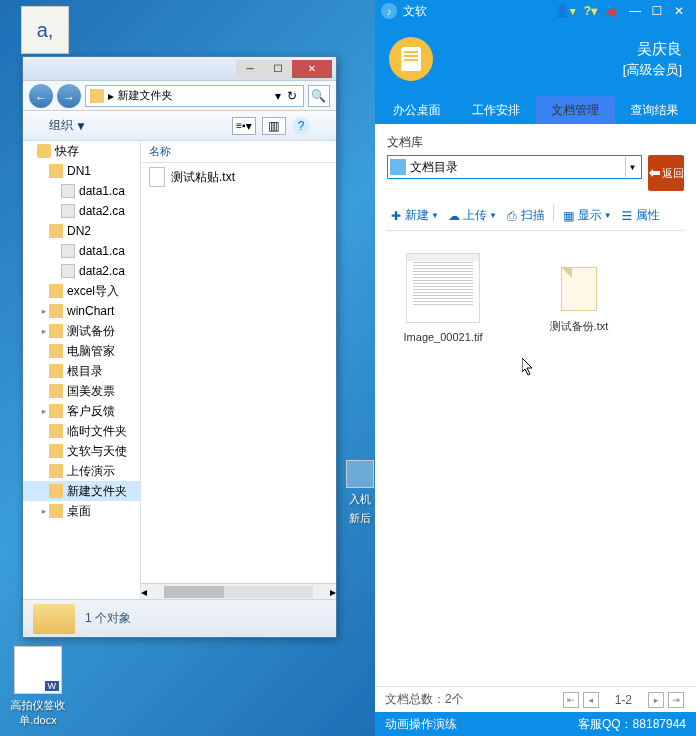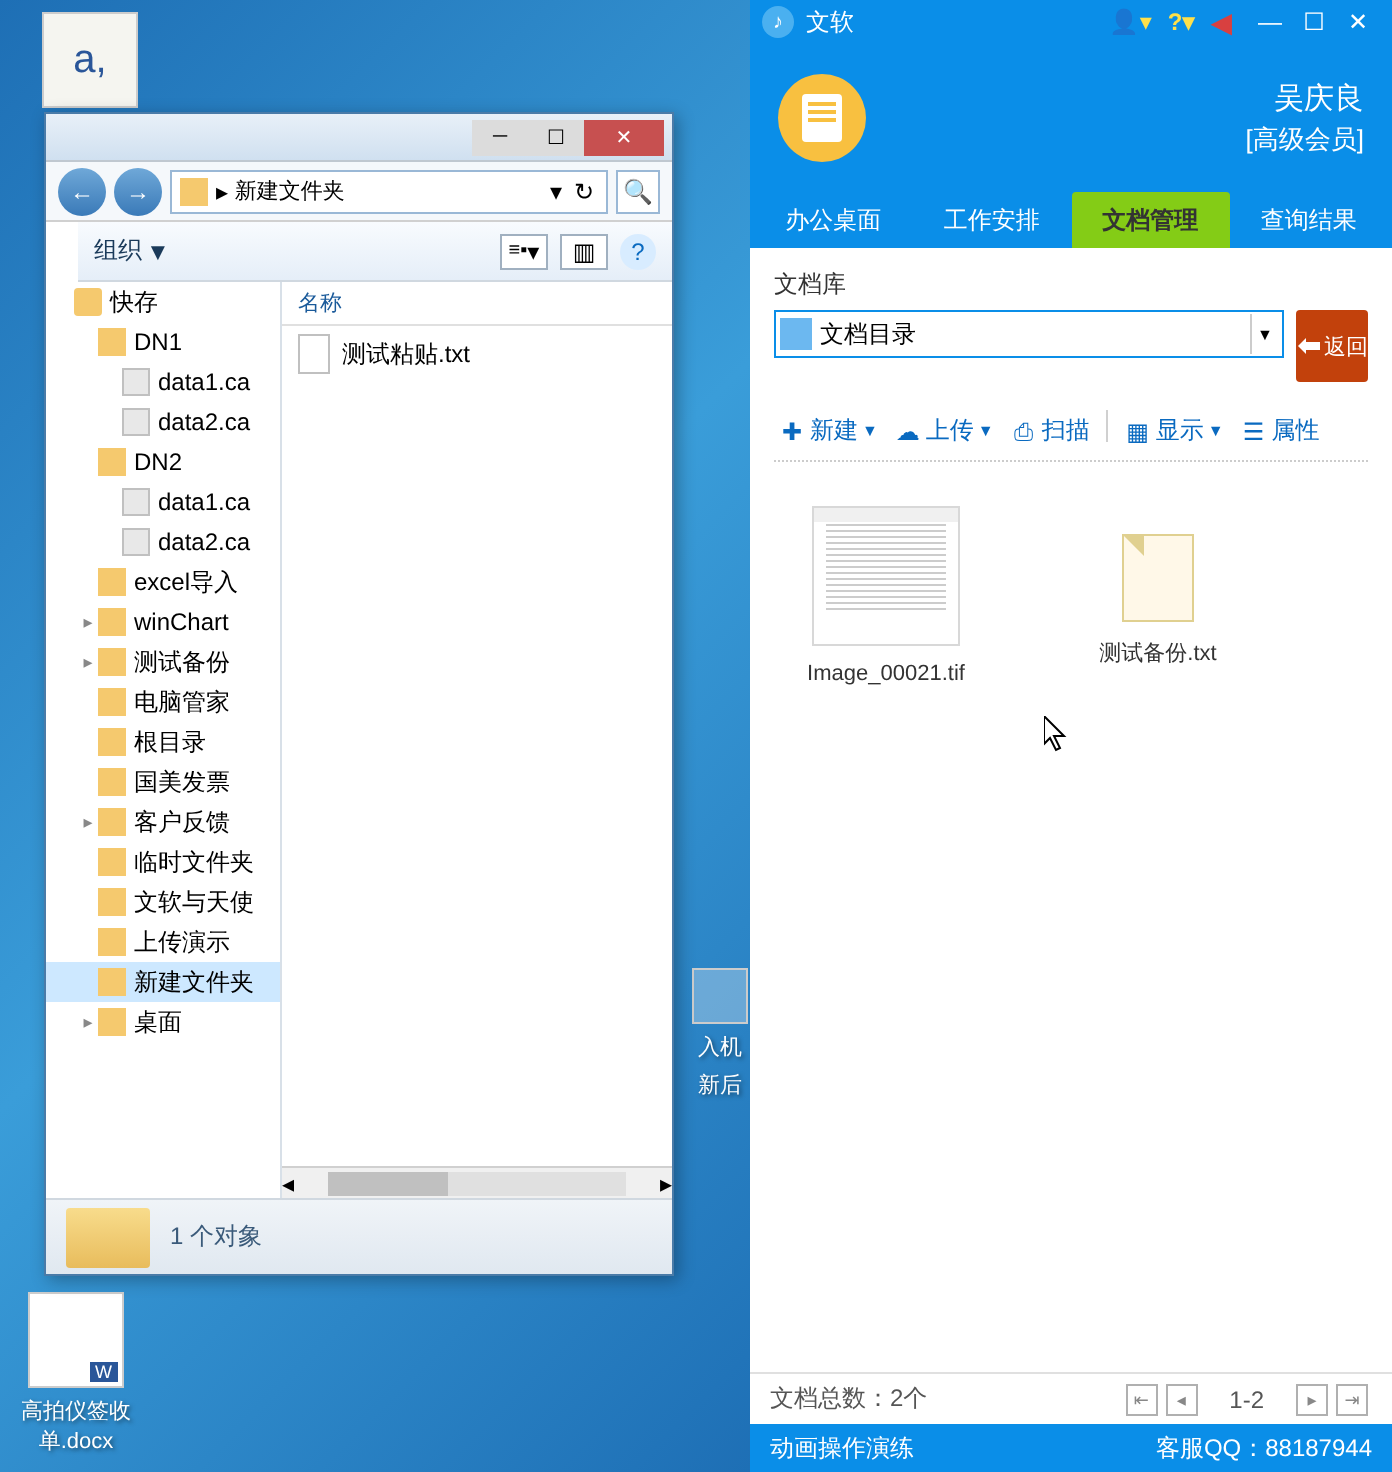--- a/index.html
+++ b/index.html
@@ -8,41 +8,41 @@
 
 .desktop { position: absolute; left: 0; top: 0; width: 375px; height: 736px; background: linear-gradient(135deg, #1e6fb5 0%, #3a9dd9 50%, #1e6fb5 100%); }
 .desktop-icon { position: absolute; width: 60px; text-align: center; color: white; }
 .desktop-icon .icon-box { width: 48px; height: 48px; margin: 0 auto; background: #fff; border: 1px solid #ccc; display: flex; align-items: center; justify-content: center; font-size: 20px; }
 .desktop-icon .label { margin-top: 4px; font-size: 11px; text-shadow: 1px 1px 2px rgba(0,0,0,0.5); word-break: break-all; }
 .di-word { left: 15px; top: 6px; }
 .di-word .icon-box { background: #f5f5f0; color: #2a5699; }
 .di-docx { left: 8px; top: 646px; }
 .di-docx .icon-box { background: #fff; position: relative; }
 .di-docx .w-badge { position: absolute; bottom: 2px; right: 2px; background: #2a5699; color: white; font-size: 9px; padding: 0 3px; }
-.di-blur1 { left: 345px; top: 484px; width: 30px; color: #fff; }
+.di-blur1 { left: 345px; top: 460px; width: 30px; color: #fff; }
 .di-blur1 .icon-box { width: 28px; height: 28px; background: rgba(255,255,255,0.3); }
 
 
 .explorer { position: absolute; left: 22px; top: 56px; width: 315px; height: 582px; background: #fff; border: 1px solid #4a7ba8; box-shadow: 2px 2px 8px rgba(0,0,0,0.3); }
 .explorer-titlebar { height: 24px; background: linear-gradient(#e8f0f8, #d0e0f0); border-bottom: 1px solid #c0c8d0; display: flex; justify-content: flex-end; align-items: center; padding: 0 4px; gap: 0; }
 .exp-tb-left { flex: 1; }
 .winbtn { width: 28px; height: 18px; display: flex; align-items: center; justify-content: center; font-size: 10px; cursor: pointer; }
 .winbtn.min { background: #dcdcdc; }
 .winbtn.max { background: #dcdcdc; }
 .winbtn.close { background: #c75050; color: white; width: 40px; }
 
 .explorer-nav { height: 30px; background: #f5f8fb; display: flex; align-items: center; padding: 2px 6px; gap: 4px; border-bottom: 1px solid #d0d0d0; }
 .navbtn { width: 24px; height: 24px; border-radius: 50%; background: linear-gradient(#6fa8d8, #3a7ab8); display: flex; align-items: center; justify-content: center; color: white; font-size: 12px; cursor: pointer; }
 .addr-bar { flex: 1; height: 22px; border: 1px solid #9ab8d6; background: white; display: flex; align-items: center; padding: 0 4px; }
 .addr-icon { width: 14px; height: 14px; background: #f5c96e; margin-right: 4px; }
 .addr-text { flex: 1; font-size: 11px; }
 .addr-drop { width: 14px; text-align: center; }
 .search-box { width: 22px; height: 22px; border: 1px solid #9ab8d6; background: white; display: flex; align-items: center; justify-content: center; color: #3a7ab8; }
 
-.explorer-toolbar { height: 30px; background: linear-gradient(#f8fbfe, #e5eef8); border-bottom: 1px solid #d0d8e0; display: flex; align-items: center; padding: 0 8px; gap: 6px; margin-left: 16px; }
+.explorer-toolbar { height: 30px; background: linear-gradient(#f8fbfe, #e5eef8); border-bottom: 1px solid #d0d8e0; display: flex; align-items: center; padding: 0 26px; gap: 6px; }
 .tool-item { display: flex; align-items: center; gap: 2px; cursor: pointer; color: #1a3a5a; }
 .tool-spacer { flex: 1; }
 .view-icon { width: 24px; height: 18px; border: 1px solid #a0b0c0; background: white; display: flex; align-items: center; justify-content: center; }
 
 .explorer-body { display: flex; height: 458px; }
 .tree-pane { width: 118px; border-right: 1px solid #d8e0e8; overflow-y: auto; overflow-x: hidden; background: #fff; }
 .tree-item { display: flex; align-items: center; height: 20px; padding-left: 2px; cursor: pointer; white-space: nowrap; }
 .tree-item.selected { background: #cde8ff; }
 .tree-indent0 { padding-left: 4px; }
 .tree-indent1 { padding-left: 16px; }
@@ -82,21 +82,21 @@
 .app-header { height: 74px; background: #0a8ee8; display: flex; align-items: center; padding: 0 14px; color: white; }
 .app-header-icon { width: 44px; height: 44px; border-radius: 50%; background: #f8c040; display: flex; align-items: center; justify-content: center; margin-right: 12px; }
 .app-header-icon-inner { width: 20px; height: 24px; background: #fff; border-radius: 2px; position: relative; }
 .app-header-icon-inner::before { content: ""; position: absolute; top: 4px; left: 3px; right: 3px; height: 2px; background: #f8c040; box-shadow: 0 4px 0 #f8c040, 0 8px 0 #f8c040; }
 .app-header-text { margin-left: auto; text-align: right; }
 .app-user-name { font-size: 15px; }
 .app-user-level { font-size: 13px; margin-top: 2px; }
 
 .app-tabs { height: 28px; background: #0a8ee8; display: flex; padding: 0 2px; }
 .app-tab { flex: 1; display: flex; align-items: center; justify-content: center; color: white; cursor: pointer; font-size: 12px; }
-.app-tab.active { background: #84cc16; color: #333; border-radius: 2px 2px 0 0; font-weight: bold; }
+.app-tab.active { background: #3b82f6; color: #333; border-radius: 2px 2px 0 0; }
 
 .app-content { flex: 1; background: #fff; padding: 10px 12px; position: relative; }
 .doc-lib-label { font-size: 12px; color: #333; margin-bottom: 4px; }
 .doc-lib-row { display: flex; gap: 6px; margin-bottom: 10px; }
 .doc-combo { flex: 1; height: 24px; border: 1px solid #0a8ee8; display: flex; align-items: center; padding: 0 2px; }
 .doc-combo-icon { width: 16px; height: 16px; background: #6cb8f0; margin-right: 4px; }
 .doc-combo-text { flex: 1; font-size: 12px; }
 .doc-combo-drop { width: 14px; height: 20px; border-left: 1px solid #ccc; display: flex; align-items: center; justify-content: center; font-size: 8px; }
 .return-btn { width: 36px; height: 36px; background: #c2410c; color: white; display: flex; flex-direction: row; align-items: center; justify-content: center; cursor: pointer; font-size: 11px; border-radius: 2px; }
 .return-btn svg { width: 14px; height: 10px; }

